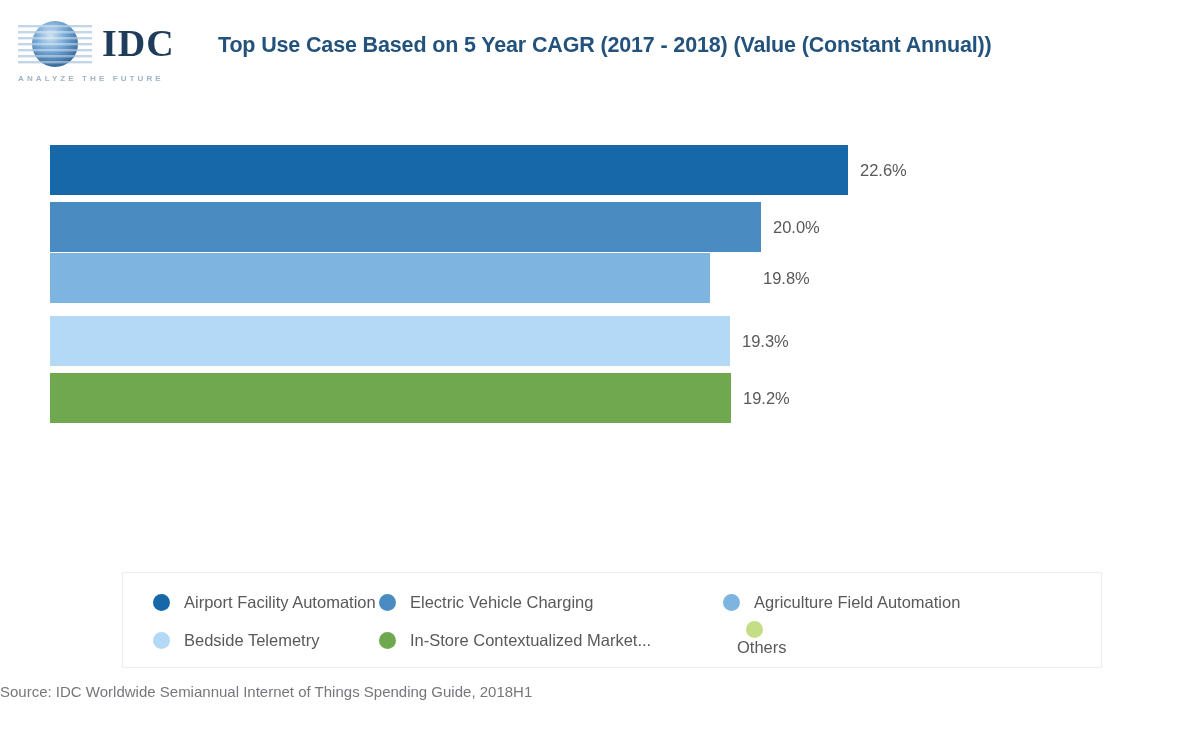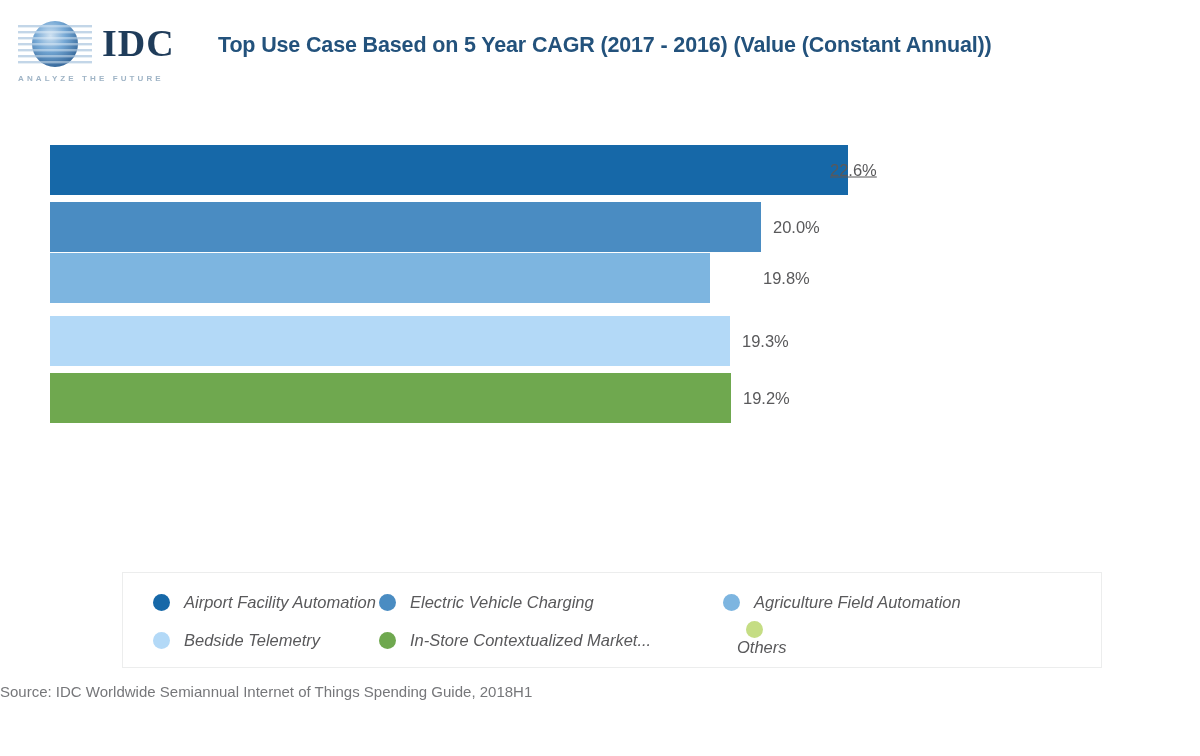--- a/index.html
+++ b/index.html
@@ -104,21 +104,20 @@
   
   #legend {
     position: absolute;
     left: 122px;
     top: 572px;
     width: 980px;
     height: 96px;
     border: 1px solid #eceded;
     background: #ffffff;
     box-sizing: border-box;
-    font-style: italic;
   }
   .legend-row {
     position: absolute;
     left: 0;
     width: 100%;
     height: 38px;
   }
   .legend-item {
     position: absolute;
     top: 0;
@@ -185,27 +184,27 @@
         <rect x="10" y="25" width="58" height="2.4" fill="#eaf3fb"></rect>
         <rect x="10" y="31" width="58" height="2.4" fill="#eaf3fb"></rect>
         <rect x="10" y="37" width="58" height="2.4" fill="#eaf3fb"></rect>
         <rect x="10" y="43" width="58" height="2.4" fill="#eaf3fb"></rect>
       </g>
     </svg>
     <div id="logo-wordmark">IDC</div>
     <div id="logo-tagline">ANALYZE THE FUTURE</div>
   </div>
 
-  <div id="chart-title">Top Use Case Based on 5 Year CAGR (2017 - 2016) (Value (Constant Annual))</div>
+  <div id="chart-title">Top Use Case Based on 5 Year CAGR (2017 - 2018) (Value (Constant Annual))</div>
 </div>
 
 <div id="plot-area">
     <div class="bar-row" style="top: 5px; width: 798px;">
       <div class="bar-rect" title="Airport Facility Automation: 22.6%" style="width: 100%; background: rgb(22, 104, 168);"></div>
-      <div class="bar-label" style="left: 780px; text-decoration: underline;">22.6%</div>
+      <div class="bar-label" style="left: 810px;">22.6%</div>
     </div>
     <div class="bar-row" style="top: 62px; width: 711px;">
       <div class="bar-rect" title="Electric Vehicle Charging: 20.0%" style="width: 100%; background: rgb(74, 140, 194);"></div>
       <div class="bar-label" style="left: 723px;">20.0%</div>
     </div>
     <div class="bar-row" style="top: 113px; width: 631px; padding-left: 29px;">
       <div class="bar-rect" title="Agriculture Field Monitoring: 19.8%" style="width: 100%; background: rgb(125, 181, 224);"></div>
       <div class="bar-label" style="left: 713px;">19.8%</div>
     </div>
     <div class="bar-row" style="top: 176px; width: 680px;">

